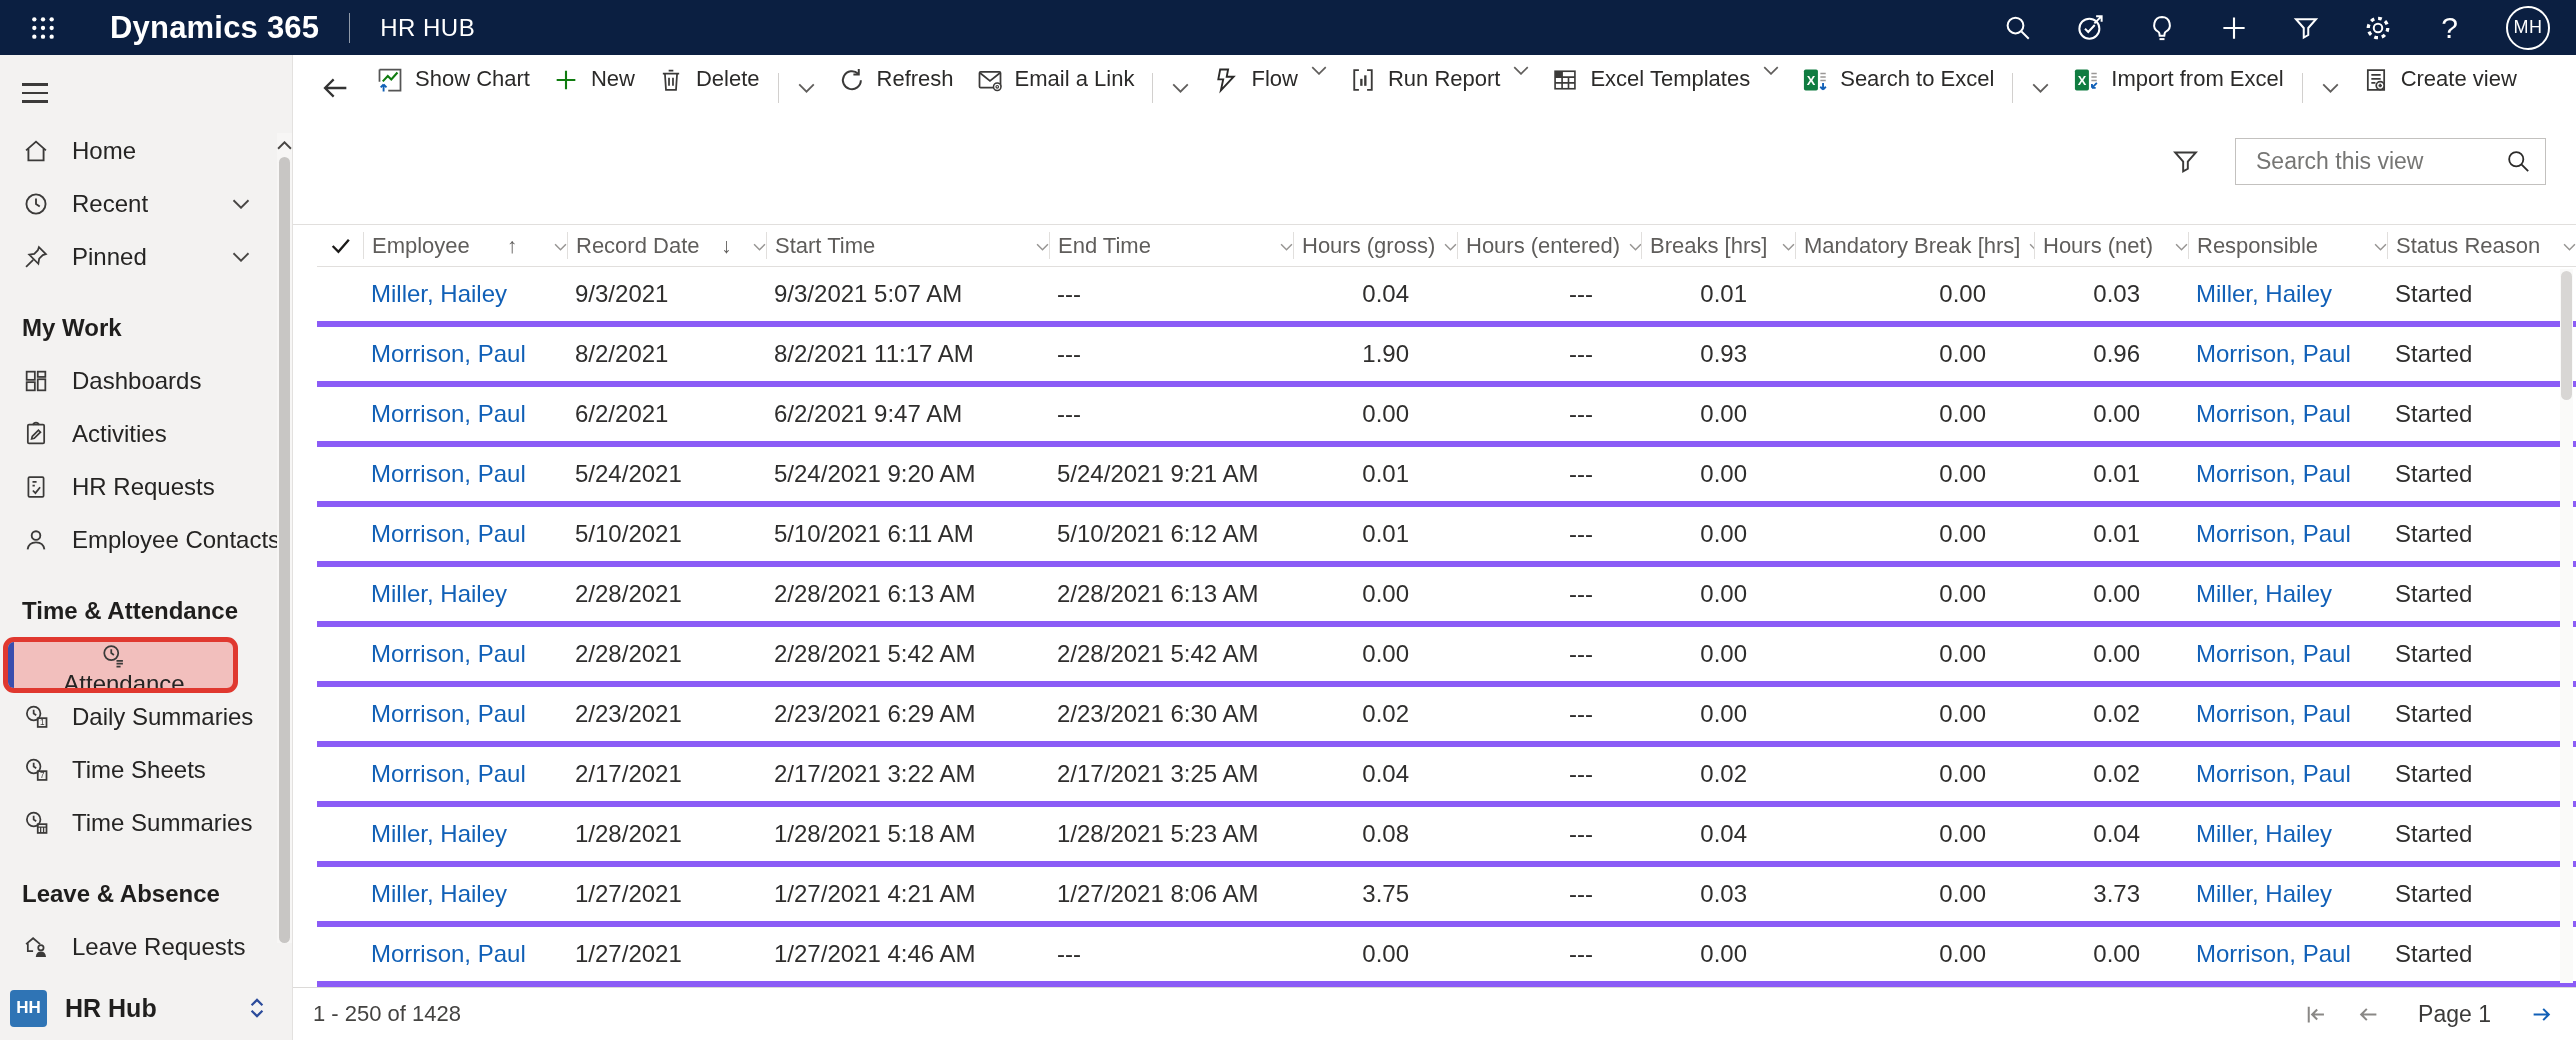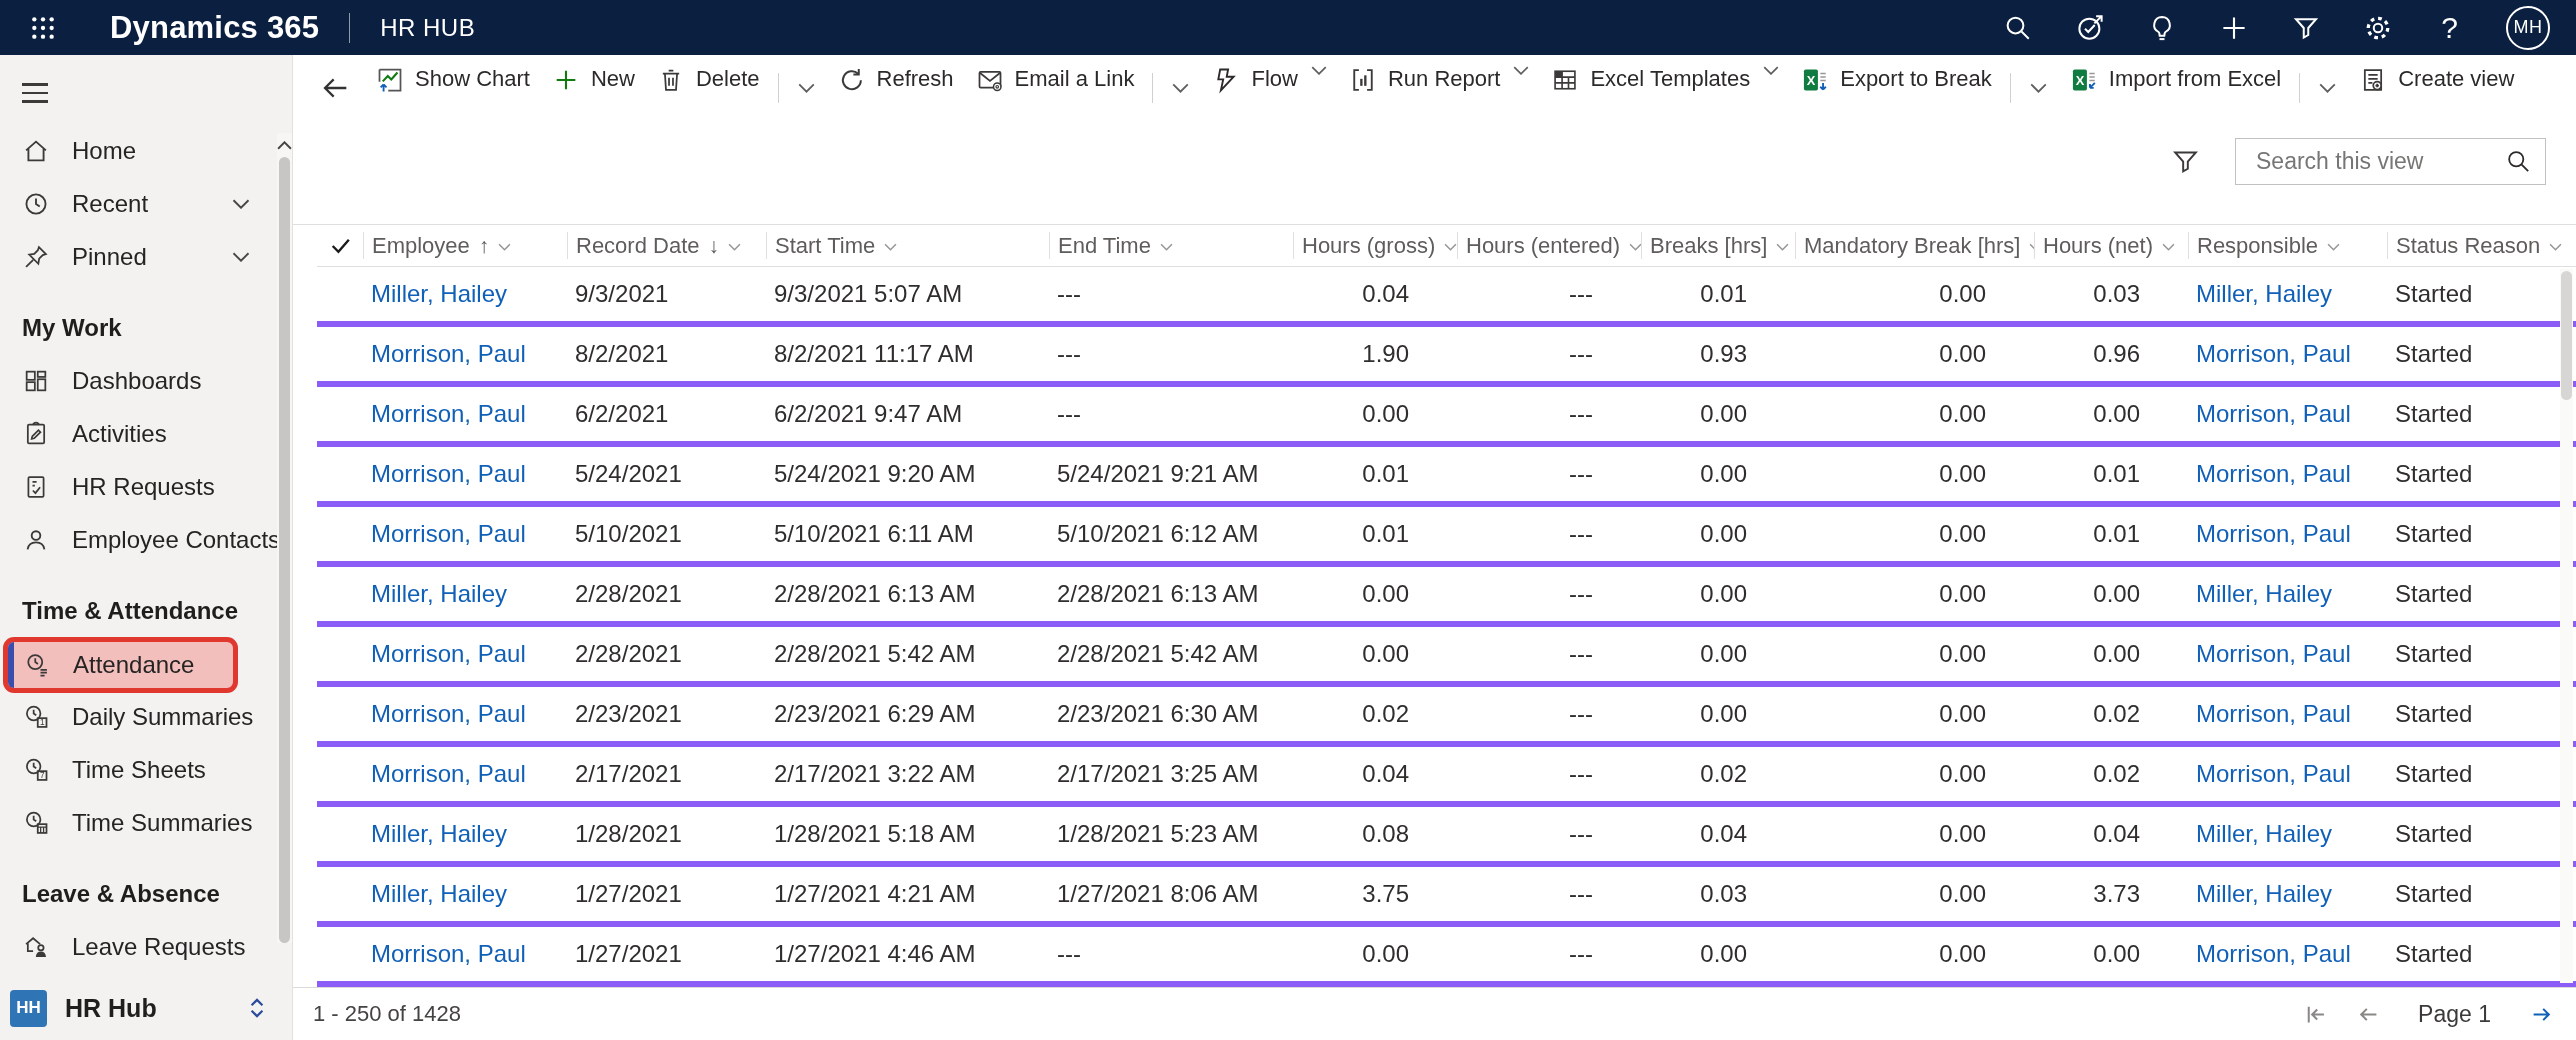--- a/index.html
+++ b/index.html
@@ -33,21 +33,21 @@
   .hamburger span { height:2.6px; background:#3b3a39; width:100%; }
   .nav-scroll { flex:1; min-height:0; }
   .nav-item { height:53px; display:flex; align-items:center; padding:0 42px 0 22px; font-size:24px; color:#252423; text-decoration:none; position:relative; white-space:nowrap; }
   .nav-ic { width:30px; margin-right:20px; color:#3b3a39; flex:none; display:flex; }
   .nav-chev { margin-left:auto; color:#484644; }
   .nav-header { font-size:24px; font-weight:700; color:#1f1e1d; padding:30px 0 13px 22px; white-space:nowrap; }
 
   .nav-item.annotated {
     height:56px; margin:-1px 54px -2px 3px; padding-left:15px; padding-right:8px;
     border:5px solid var(--annotation-red,#E0382F); border-radius:11px;
-    background:#F2BFBD; overflow:hidden;
+    background:#F2BFBD; overflow:hidden;flex-direction:column;
   }
   .nav-item.annotated::before { content:""; position:absolute; left:0; top:0; bottom:0; width:6px; background:var(--selection-indicator,#3B4EAE); }
 
   .nav-scrollbar { position:absolute; top:78px; right:0; bottom:97px; width:15px; background:#f7f6f5; display:flex; flex-direction:column; align-items:center; }
   .scroll-arrow { height:24px; display:flex; align-items:center; justify-content:center; color:#484644; }
   .scroll-thumb { flex:1; width:11px; background:#C8C6C4; border-radius:6px; }
 
   .area-switcher { height:52px; flex:none; display:flex; align-items:center; padding:0 22px 12px 10px; }
   .env-badge { width:37px; height:37px; border-radius:4px; background:var(--environment-badge,#2F74B5); color:#fff; font-weight:700; font-size:17px; display:flex; align-items:center; justify-content:center; flex:none; }
   .area-label { font-size:25px; font-weight:700; color:#201f1e; margin-left:18px; }
@@ -71,21 +71,21 @@
   .filter-btn { color:#3b3a39; display:flex; }
   .searchbox { width:311px; height:47px; border:1px solid #c3c1bf; background:#fff; display:flex; align-items:center; padding:0 13px 0 18px; }
   .searchbox input { border:none; outline:none; flex:1; min-width:0; font-size:23px; color:#333; background:transparent; }
   .searchbox input::placeholder { color:#767674; }
   .searchbox .mag { color:#2b2a29; flex:none; }
 
   
   :root { --cols: 46px 204px 199px 283px 244px 164px 184px 154px 239px 154px 199px minmax(149px,1fr); }
   .grid { flex:1; min-height:0; border-top:1px solid #e1dfdd; padding-left:24px; position:relative; overflow:hidden; }
   .grid-header { display:grid; grid-template-columns:var(--cols); height:42px; align-items:center; border-bottom:1px solid #e1dfdd; }
-  .h-cell { display:flex; align-items:center; gap:9px; font-size:22px; color:#5f5d5b; padding-left:8px; height:27px; border-left:1px solid #e1dfdd; white-space:nowrap; overflow:hidden; }
+  .h-cell { display:flex; align-items:center; gap:9px; font-size:22px; color:#5f5d5b; padding-left:8px; height:27px; border-left:1px solid #e1dfdd; white-space:nowrap; overflow:hidden;justify-content:space-between; }
   .h-cell.check { border-left:none; padding-left:0; justify-content:center; }
   .h-cell .sort { font-size:21px; color:#5f5d5b; }
   .h-cell .chev { color:#979593; margin-top:3px; flex:none; }
 
   .grid-row { display:grid; grid-template-columns:var(--cols); height:60px; align-items:center; border-bottom:6px solid #8b5cf6; }
   .cell { font-size:24px; color:#2f2e2d; padding-left:8px; white-space:nowrap; overflow:hidden; }
   .cell.num { text-align:right; padding-right:48px; padding-left:0; }
   .cell.link { color:var(--link,#1160B7); }
   .check-col { padding:0; }
 
@@ -426,21 +426,21 @@
               <path d="M1 1 l6 6 6-6" fill="none" stroke="currentColor" stroke-width="1.5"></path>
             </svg>
         </button>
         <button class="cmd">
           <svg class="ic" viewBox="0 0 24 24">
               <rect x="2.5" y="3" width="12" height="18" rx="1.5" fill="var(--excel-green,#107C41)"></rect>
               <text x="8.6" y="16.5" font-size="11" font-weight="bold" fill="#fff" text-anchor="middle" font-family="Liberation Sans,sans-serif">X</text>
               <path d="M16.6 6.5 h4.6 M16.6 9.5 h4.6 M16.6 12.5 h4.6" stroke="#9a9896" stroke-width="1.3"></path>
               <path d="M18.9 14.5 V20.2 M18.9 20.2 l-2.4-2.4 M18.9 20.2 l2.4-2.4" stroke="var(--link,#1160B7)" stroke-width="1.6" fill="none"></path>
             </svg>
-          <span>Export to Break</span>
+          <span>Search to Excel</span>
         </button>
         <span class="cmd-divider"></span>
         <button class="chev-only">
             <svg viewBox="0 0 14 8" width="17" height="10">
               <path d="M1 1 l6 6 6-6" fill="none" stroke="currentColor" stroke-width="1.5"></path>
             </svg>
           </button>
         <button class="cmd">
           <svg class="ic" viewBox="0 0 24 24">
               <rect x="2.5" y="3" width="12" height="18" rx="1.5" fill="var(--excel-green,#107C41)"></rect>

